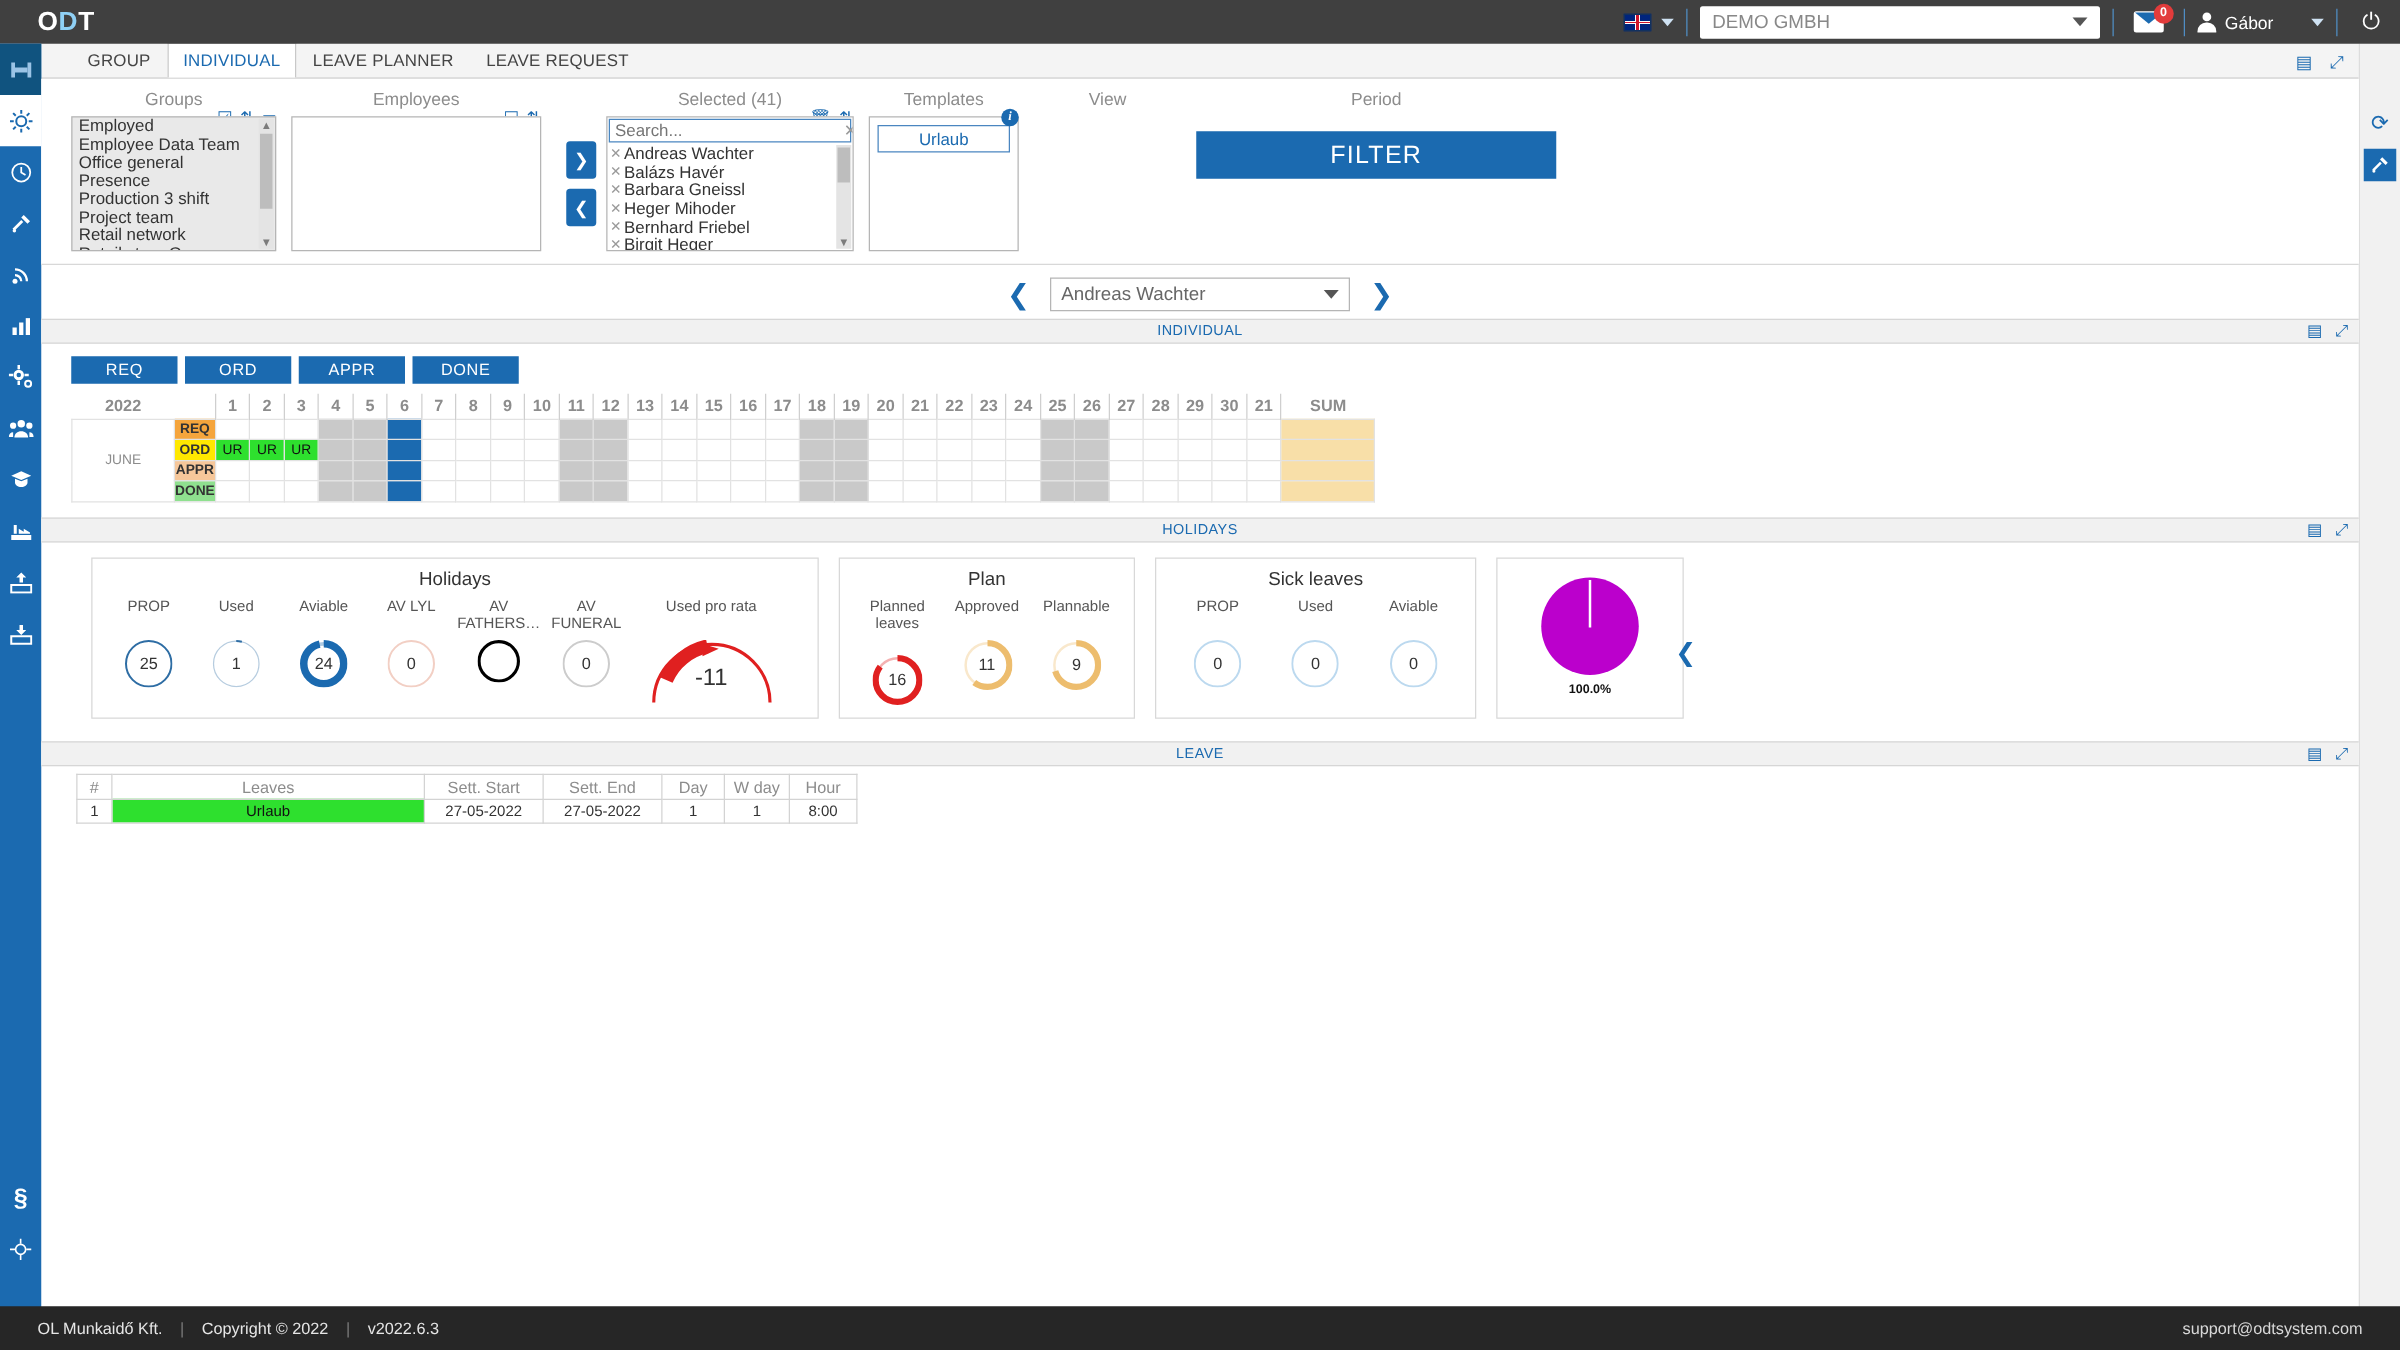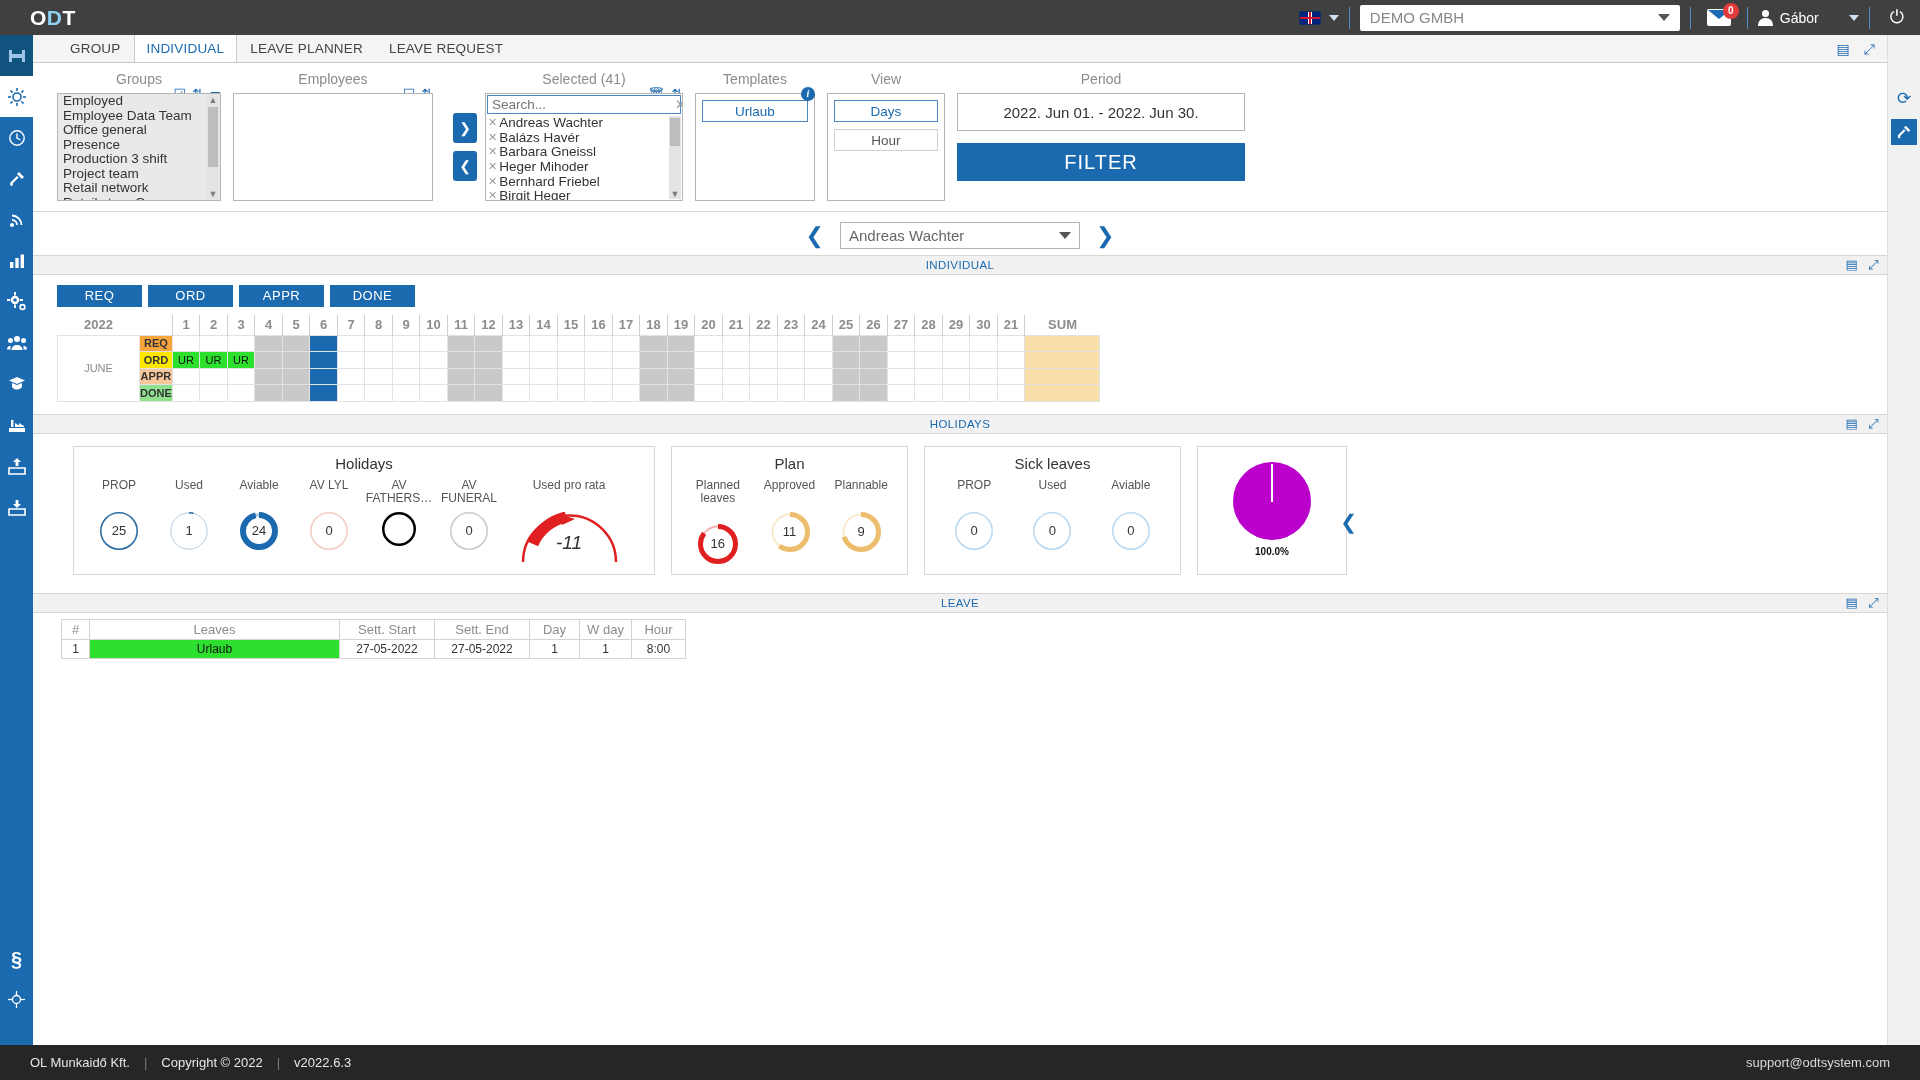--- a/index.html
+++ b/index.html
@@ -206,21 +206,21 @@
   .card-title{ text-align:center; font-size:15px; color:#333; margin-bottom:6px;}
   .metrics{ display:flex; gap:0; align-items:flex-start; }
   .metric{ display:flex; flex-direction:column; align-items:center; }
   .metric .mlabel{
     font-size:12px; color:#555; text-align:center; line-height:13px; height:30px;
     display:flex; align-items:flex-start; justify-content:center; padding-top:1px;
   }
   .ring{ width:38px;height:38px; border-radius:50%; display:flex; align-items:center;
     justify-content:center; font-size:14px; color:#333; position:relative; margin-top:4px;}
   .gauge{ position:relative; width:105px; height:50px; margin-top:4px;}
-  .gauge .val{ position:absolute; width:100%; text-align:center; top:20px; font-size:19px; color:#333;font-style:italic;}
+  .gauge .val{ position:absolute; width:100%; text-align:center; top:20px; font-size:19px; color:#333;}
   .pie-wrap{ display:flex; flex-direction:column; align-items:center; justify-content:center; height:100%;}
   .pie{ width:78px;height:78px;border-radius:50%; background:#bb00cc; position:relative;}
   .pie:after{ content:""; position:absolute; left:50%; top:2px; width:2px; height:38px; background:#fff; transform:translateX(-50%);}
   .pie-label{ font-size:10px; font-weight:bold; color:#111; margin-top:6px;}
   #cards .chev-right{ position:absolute; right:530px; top:50%; color:#1b6ab0; font-size:20px;}
 
   
   #leavewrap{ padding-left:28px; padding-top:6px;}
   table.leave{ border-collapse:collapse; }
   table.leave th{
@@ -497,31 +497,26 @@
         </div>
         <div class="tplbox" style="height:108px;">
           <div class="tplitem">Urlaub</div>
         </div>
       </div>
 
       <div class="fcol" style="width:118px;">
         <div class="fhead">
           <span>View</span>
         </div>
-        <div class="viewbox" style="height:108px;">
-          <div class="viewbtn sel">Days</div>
-          <div class="viewbtn">Hour</div>
-        </div>
       </div>
 
       <div class="fcol" style="width:288px;">
         <div class="fhead">
           <span>Period</span>
         </div>
-        <div class="periodbox">2022. Jun 01. - 2022. Jun 30.</div>
         <div id="filterbtn">FILTER</div>
       </div>
     </div>
 
     <div id="empnav">
       <span class="navarrow">❮</span>
       <div id="empselect">
         <span>Andreas Wachter</span>
         <span class="sel-caret"></span>
       </div>

